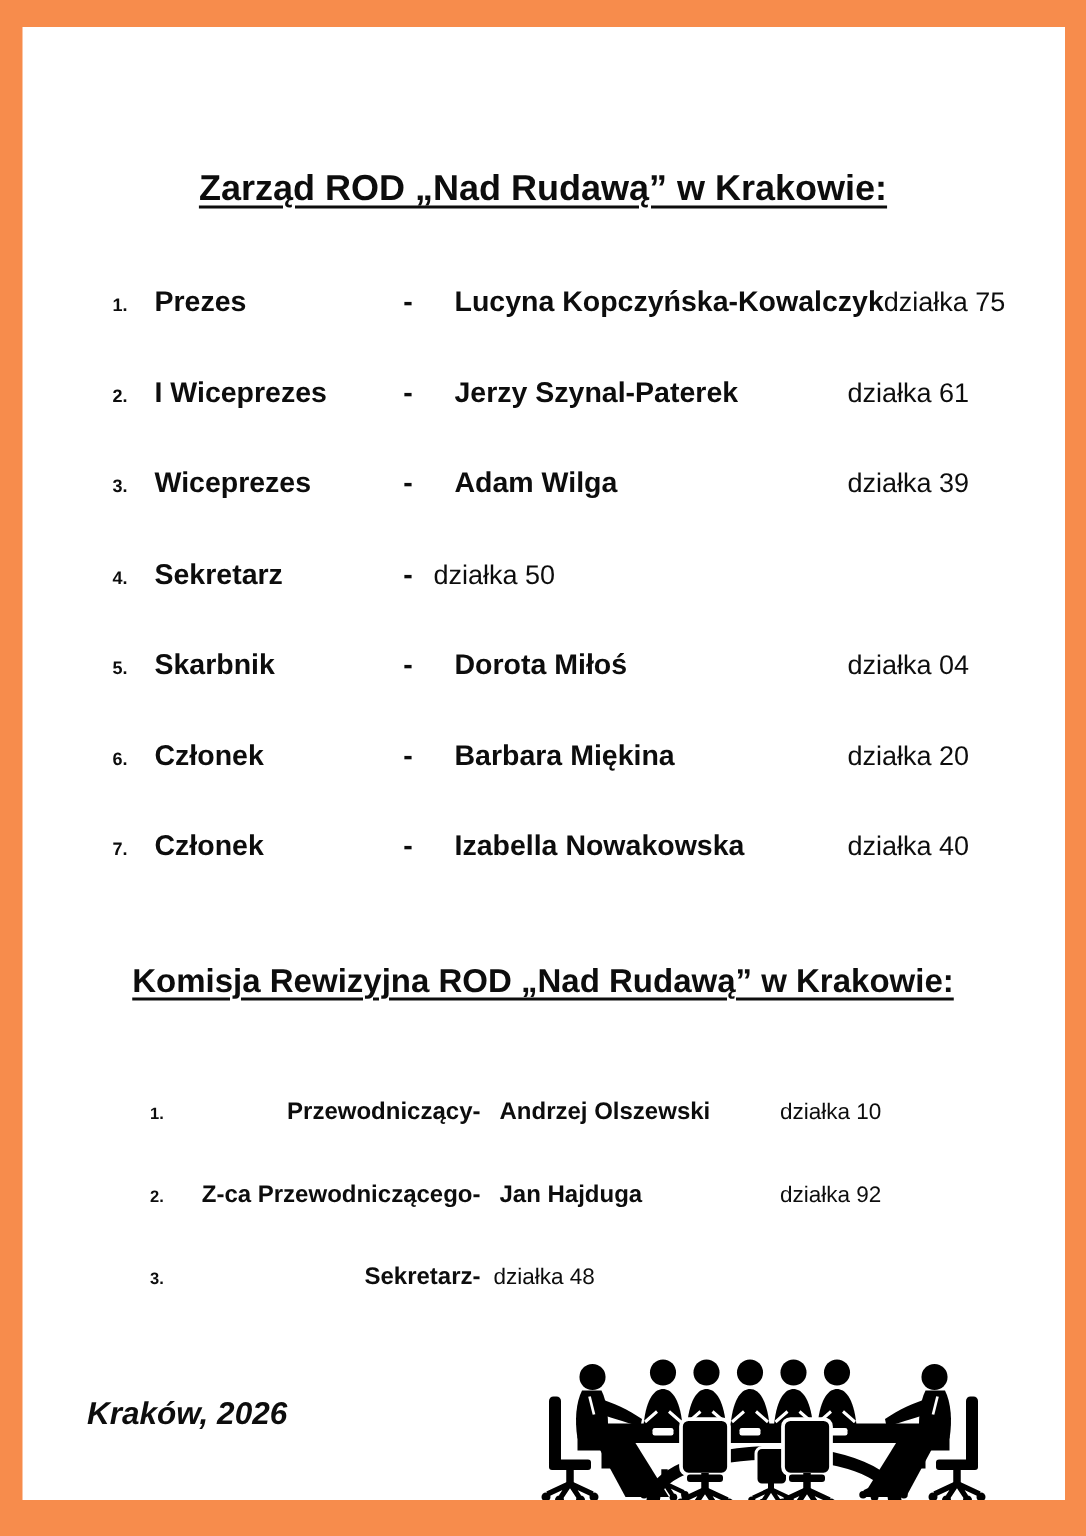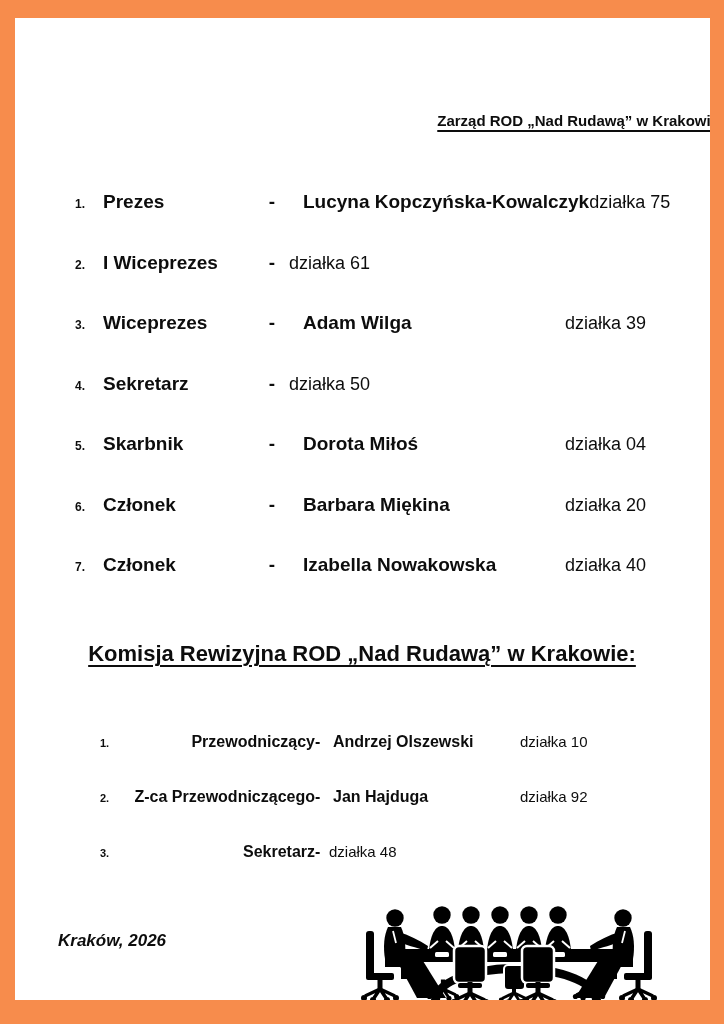--- a/index.html
+++ b/index.html
@@ -12,21 +12,21 @@
   .frame {
     position:absolute; inset:0; z-index:10; pointer-events:none;
     border-style:solid; border-color:var(--accent, #F78C4C);
     border-width:18px 14px 24px 15px;
   }
   .doc-title {
     position:absolute; left:0; right:0; text-align:center;
     font-weight:bold;
     text-decoration:underline; text-decoration-thickness:2px; text-underline-offset:4px;
   }
-  #title-board { top:112px; font-size:15px;text-align:right; }
+  #title-board { top:112px; font-size:24px; }
   #title-audit { top:641px; font-size:22px; }
   .row { position:absolute; display:flex; align-items:baseline; white-space:nowrap; }
   .row.s1 { left:75px; width:582px; font-size:19px; }
   .row.s2 { left:100px; width:500px; font-size:16px; }
   .num  { font-weight:bold; flex:0 0 auto; }
   .s1 .num { width:28px; font-size:12px; }
   .s2 .num { width:22px; font-size:11px; }
   .pos  { font-weight:bold; flex:0 0 auto; }
   .s1 .pos { width:152px; }
   .s2 .pos { width:193px;text-align:right; }
@@ -34,21 +34,21 @@
   .s1 .dash { width:34px; text-align:center; }
   .s2 .dash { width:14px; }
   .name { font-weight:bold; flex:1 1 auto; }
   .s1 .name { padding-left:14px; }
   .s2 .name { padding-left:4px; }
   .plot { font-weight:normal; flex:0 0 auto; }
   .s1 .plot { width:92px; font-size:18px; }
   .s2 .plot { width:80px; font-size:15px; }
   .footer-note {
     position:absolute; left:58px; top:931px;
-    font-weight:bold; font-style:italic; font-size:17px;
+    font-weight:bold; font-style:italic; font-size:21px;
   }
   .clipart { position:absolute; left:353px; top:902px; z-index:5; color:#000; }
 </style>
 </head>
 <body>
 
 <div class="page">
 
   <div class="doc-title" id="title-board">Zarząd ROD „Nad Rudawą” w Krakowie:</div>
 
@@ -56,20 +56,21 @@
     <span class="num">1.</span>
     <span class="pos">Prezes</span>
     <span class="dash">-</span>
     <span class="name">Lucyna Kopczyńska-Kowalczyk</span>
     <span class="plot">działka 75</span>
   </div>
   <div class="row s1" style="top:252px">
     <span class="num">2.</span>
     <span class="pos">I Wiceprezes</span>
     <span class="dash">-</span>
+    <span class="name">Jerzy Szynal-Paterek</span>
     <span class="plot">działka 61</span>
   </div>
   <div class="row s1" style="top:312px">
     <span class="num">3.</span>
     <span class="pos">Wiceprezes</span>
     <span class="dash">-</span>
     <span class="name">Adam Wilga</span>
     <span class="plot">działka 39</span>
   </div>
   <div class="row s1" style="top:373px">

